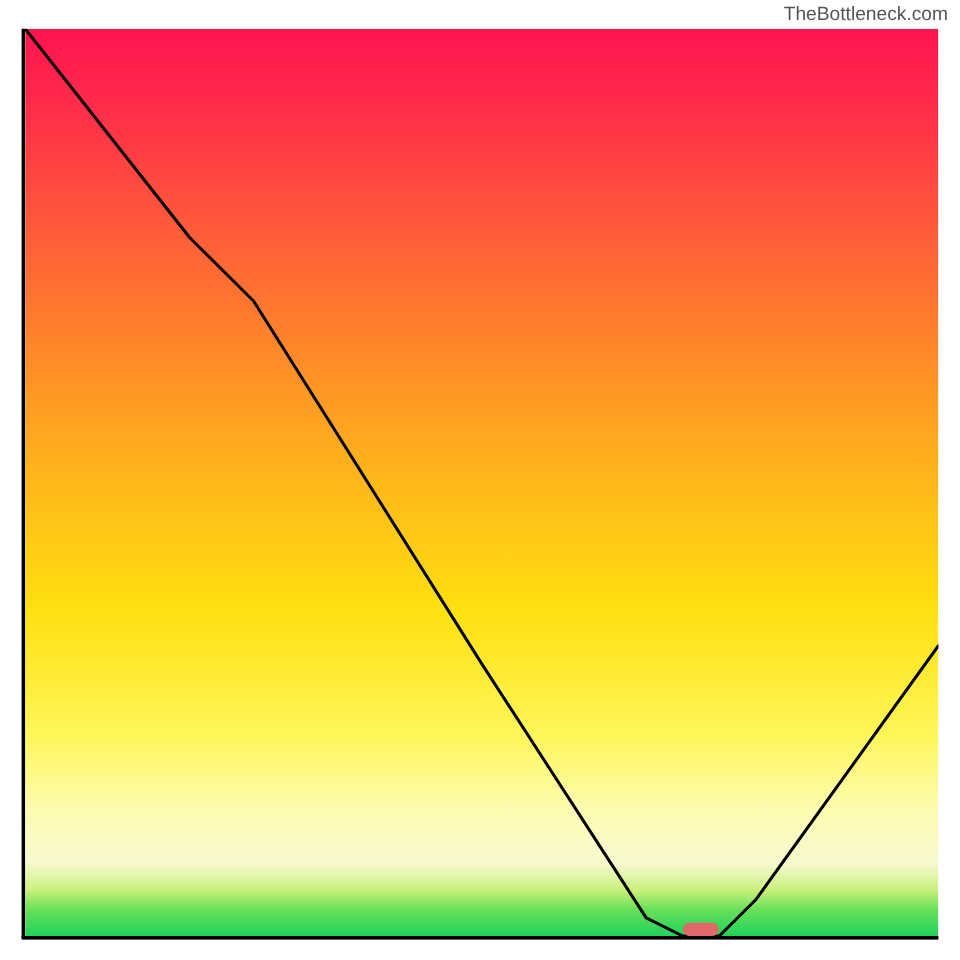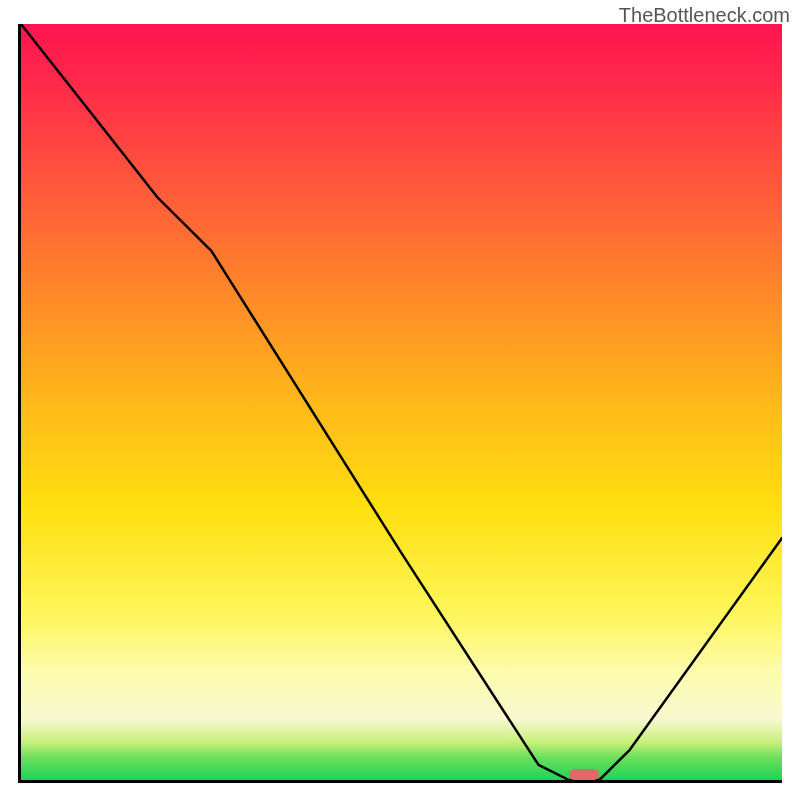--- a/index.html
+++ b/index.html
@@ -9,21 +9,21 @@
     height: 800px;
     position: relative;
     font-family: Arial, sans-serif;
     background: #fff;
   }
   .watermark {
     position: absolute;
     top: 4px;
     right: 10px;
     color: #555;
-    font-size: 20px;
+    font-size: 16px;
     font-weight: 500;
     z-index: 10;
   }
   .axis-line {
     position: absolute;
     background: #000;
   }
   .axis-left {
     left: 18px;
     top: 24px;

